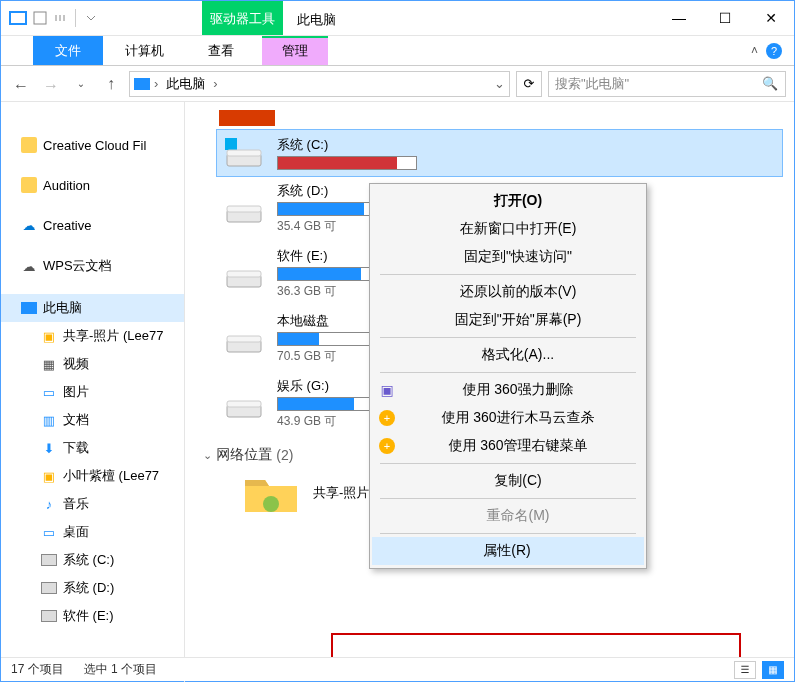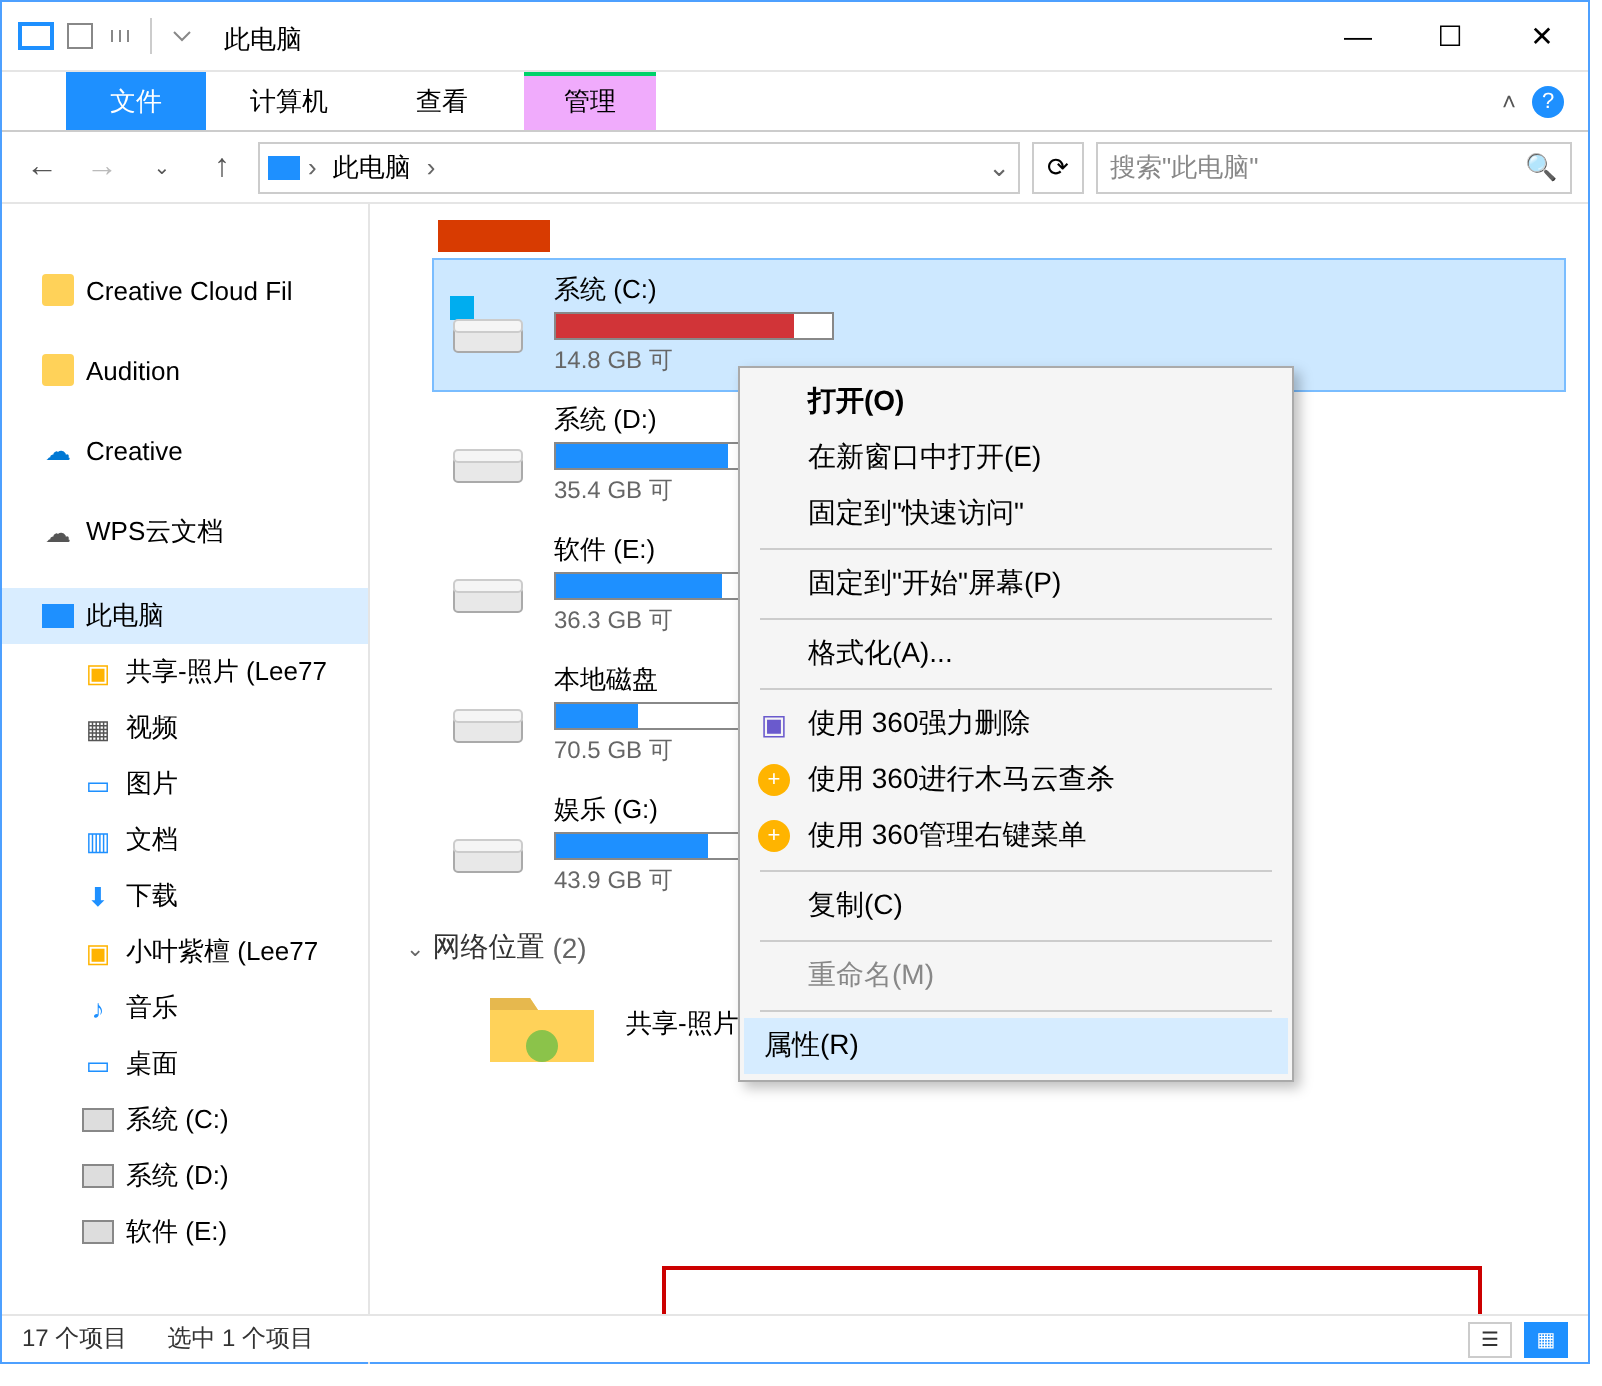--- a/index.html
+++ b/index.html
@@ -58,21 +58,21 @@
   .bar-inner { height: 100%; background: #1e90ff; }
   .bar-inner.red { background: #d13438; }
   .drive-free { font-size: 12px; color: #666; margin-top: 2px; }
 
   .section-header { display: flex; align-items: center; gap: 4px; font-size: 14px; color: #333; padding: 10px 6px 4px 6px; }
   .section-header .chev { color: #666; font-size: 11px; }
   .folder-big { width: 60px; height: 50px; margin-left: 22px; display: flex; align-items: center; justify-content: center; }
 
   
   .menu { position: absolute; left: 368px; top: 182px; width: 278px; background: #f5f5f5; border: 1px solid #aaa; box-shadow: 3px 3px 6px rgba(0,0,0,.25); padding: 3px 2px; font-size: 14px; }
-  .mi { display: flex; align-items: center; gap: 8px; padding: 5px 12px 5px 32px; position: relative; white-space: nowrap; }
+  .mi { display: flex; align-items: center; gap: 8px; padding: 5px 12px 5px 32px; position: relative; white-space: nowrap; justify-content: center; }
   .mi .mi-icon { position: absolute; left: 6px; width: 18px; height: 18px; display: flex; align-items: center; justify-content: center; }
   .mi .arrow { margin-left: auto; color: #555; font-size: 11px; }
   .mi.bold { font-weight: bold; }
   .mi.disabled { color: #888; }
   .msep { height: 1px; background: #ccc; margin: 3px 8px; }
   .mi.highlight { background: #d6ecff; padding-left: 10px; }
   .red-box { position: absolute; border: 2px solid #c00; pointer-events: none; }
 
   
   .status { position: absolute; bottom: 0; left: 0; right: 0; height: 24px; border-top: 1px solid #e5e5e5; display: flex; align-items: center; padding: 0 10px; font-size: 12px; color: #333; background: #fff; }
@@ -102,20 +102,23 @@
             <rect x="1" y="1" width="12" height="12" fill="none" stroke="#888"></rect>
           </svg></span>
       <span class="qat"><svg viewBox="0 0 14 14">
             <path d="M3 4v6M7 4v6M11 4v6" stroke="#888"></path>
           </svg></span>
       <span class="qat-sep"></span>
       <span class="qat"><svg viewBox="0 0 14 14">
             <path d="M3 5l4 4 4-4" stroke="#888" fill="none"></path>
           </svg></span>
     </div>
+    <div class="tab-group">
+      <span>驱动器工具</span>
+    </div>
     <div class="tb-title">此电脑</div>
     <div class="tb-right">
       <div class="win-btn">—</div>
       <div class="win-btn">☐</div>
       <div class="win-btn">✕</div>
     </div>
   </div>
 
   <div class="ribbon">
     <div class="file-tab">文件</div>
@@ -259,21 +262,20 @@
             <div class="drive-icon"><svg viewBox="0 0 42 34">
                 <rect x="2" y="2" width="12" height="12" fill="#00adef"></rect>
                 <rect x="4" y="18" width="34" height="12" rx="2" fill="#e8e8e8" stroke="#aaa"></rect>
                 <rect x="4" y="14" width="34" height="6" rx="2" fill="#f5f5f5" stroke="#ccc"></rect>
               </svg></div>
             <div class="drive-info">
               <div class="drive-name">系统 (C:)</div>
               <div class="bar-outer">
                 <div class="bar-inner red" style="width:86%"></div>
               </div>
-              <div class="drive-free">14.8 GB 可</div>
             </div>
           </div>
           <div class="drive">
             <div class="drive-icon"><svg viewBox="0 0 42 34">
                 <rect x="4" y="18" width="34" height="12" rx="2" fill="#e8e8e8" stroke="#aaa"></rect>
                 <rect x="4" y="14" width="34" height="6" rx="2" fill="#f5f5f5" stroke="#ccc"></rect>
               </svg></div>
             <div class="drive-info">
               <div class="drive-name">系统 (D:)</div>
               <div class="bar-outer">
@@ -346,20 +348,23 @@
         <span>打开(O)</span>
       </div>
       <div class="mi">
         <span>在新窗口中打开(E)</span>
       </div>
       <div class="mi">
         <span>固定到"快速访问"</span>
       </div>
       <div class="msep"></div>
       <div class="mi">
+        <span>还原以前的版本(V)</span>
+      </div>
+      <div class="mi">
         <span>固定到"开始"屏幕(P)</span>
       </div>
       <div class="msep"></div>
       <div class="mi">
         <span>格式化(A)...</span>
       </div>
       <div class="msep"></div>
       <div class="mi">
         <span class="mi-icon">
           <span style="color:#6a5acd">▣</span>

